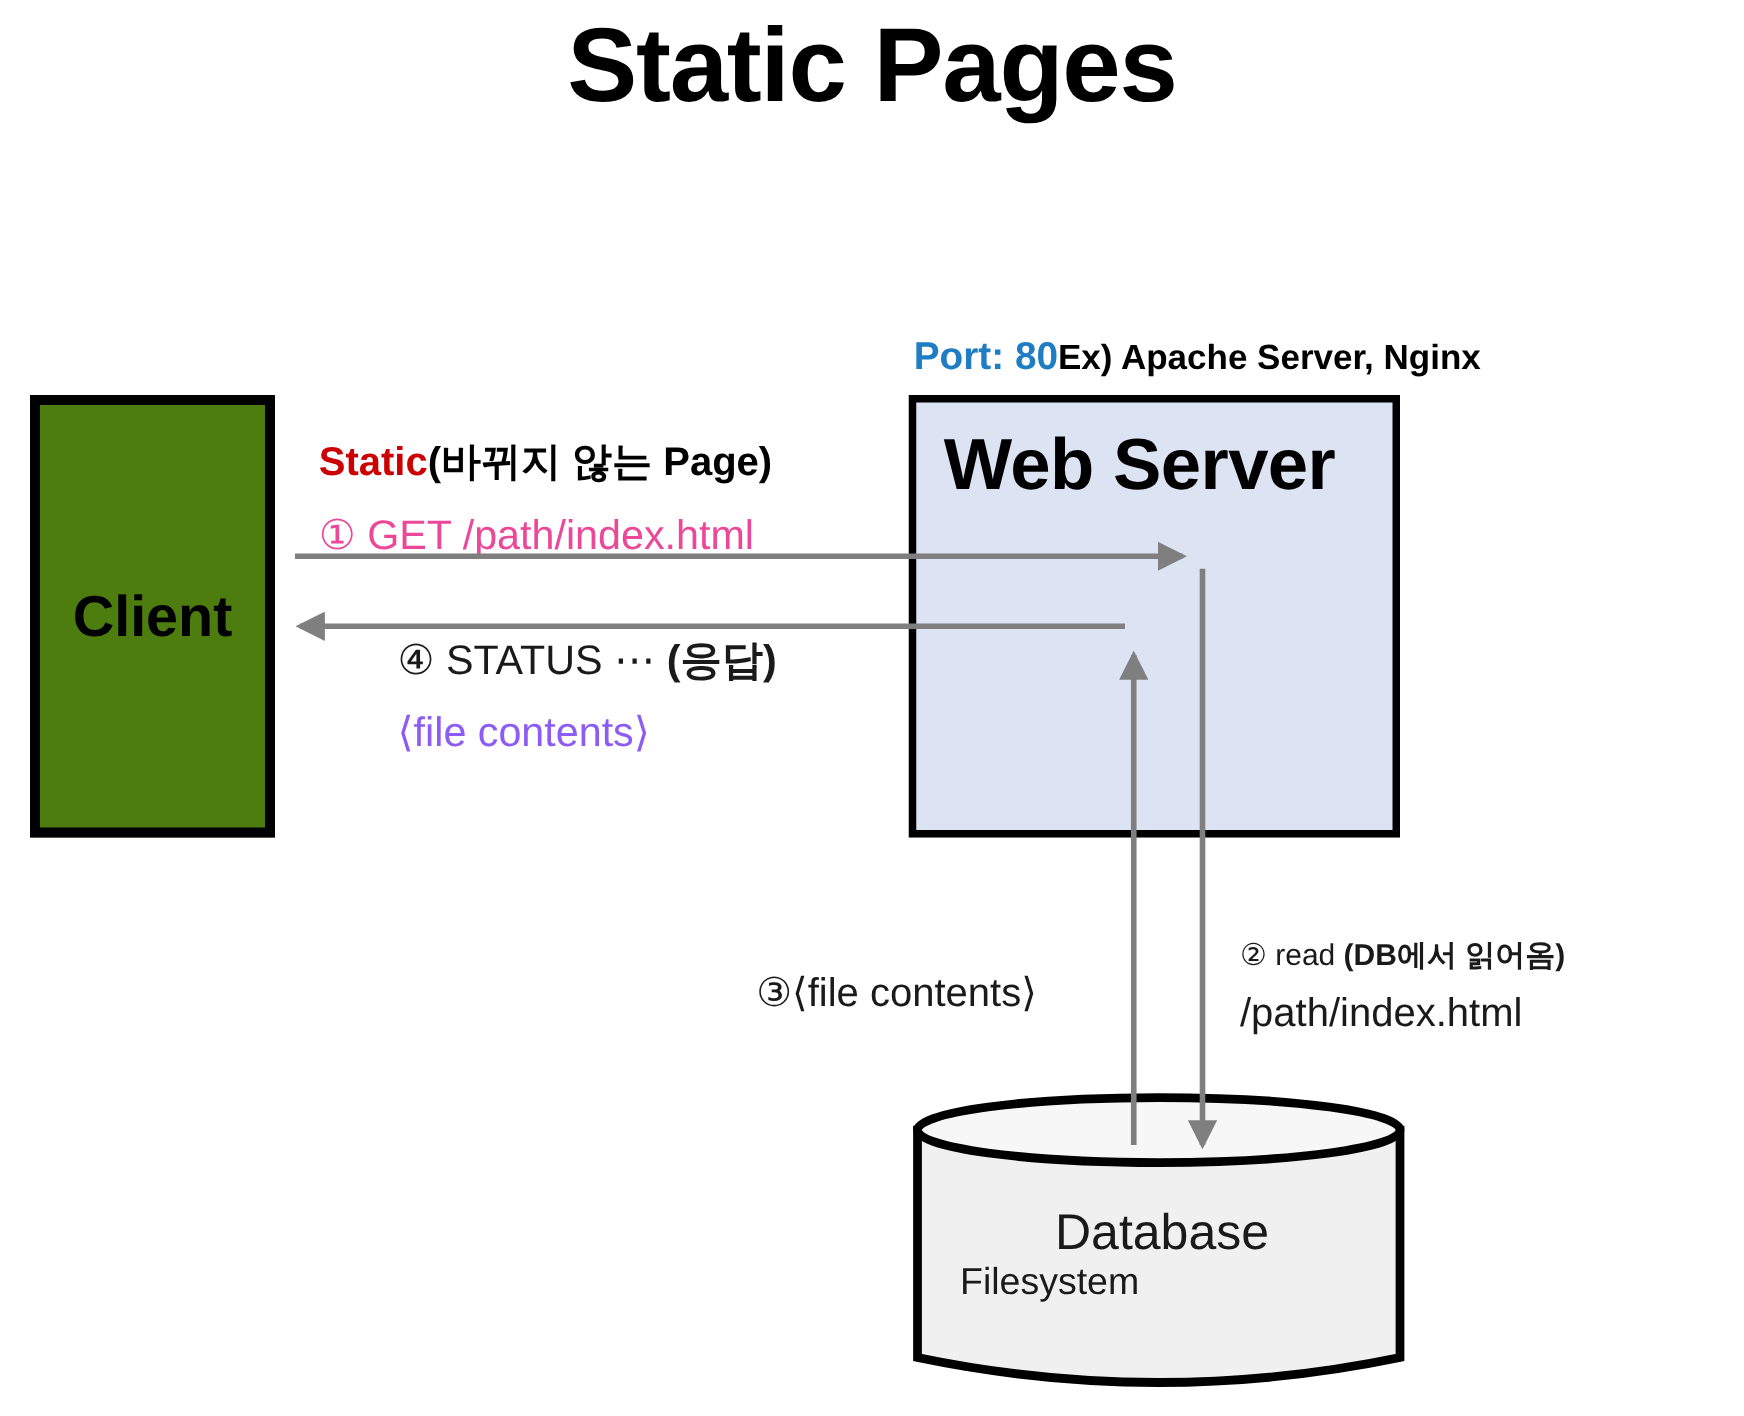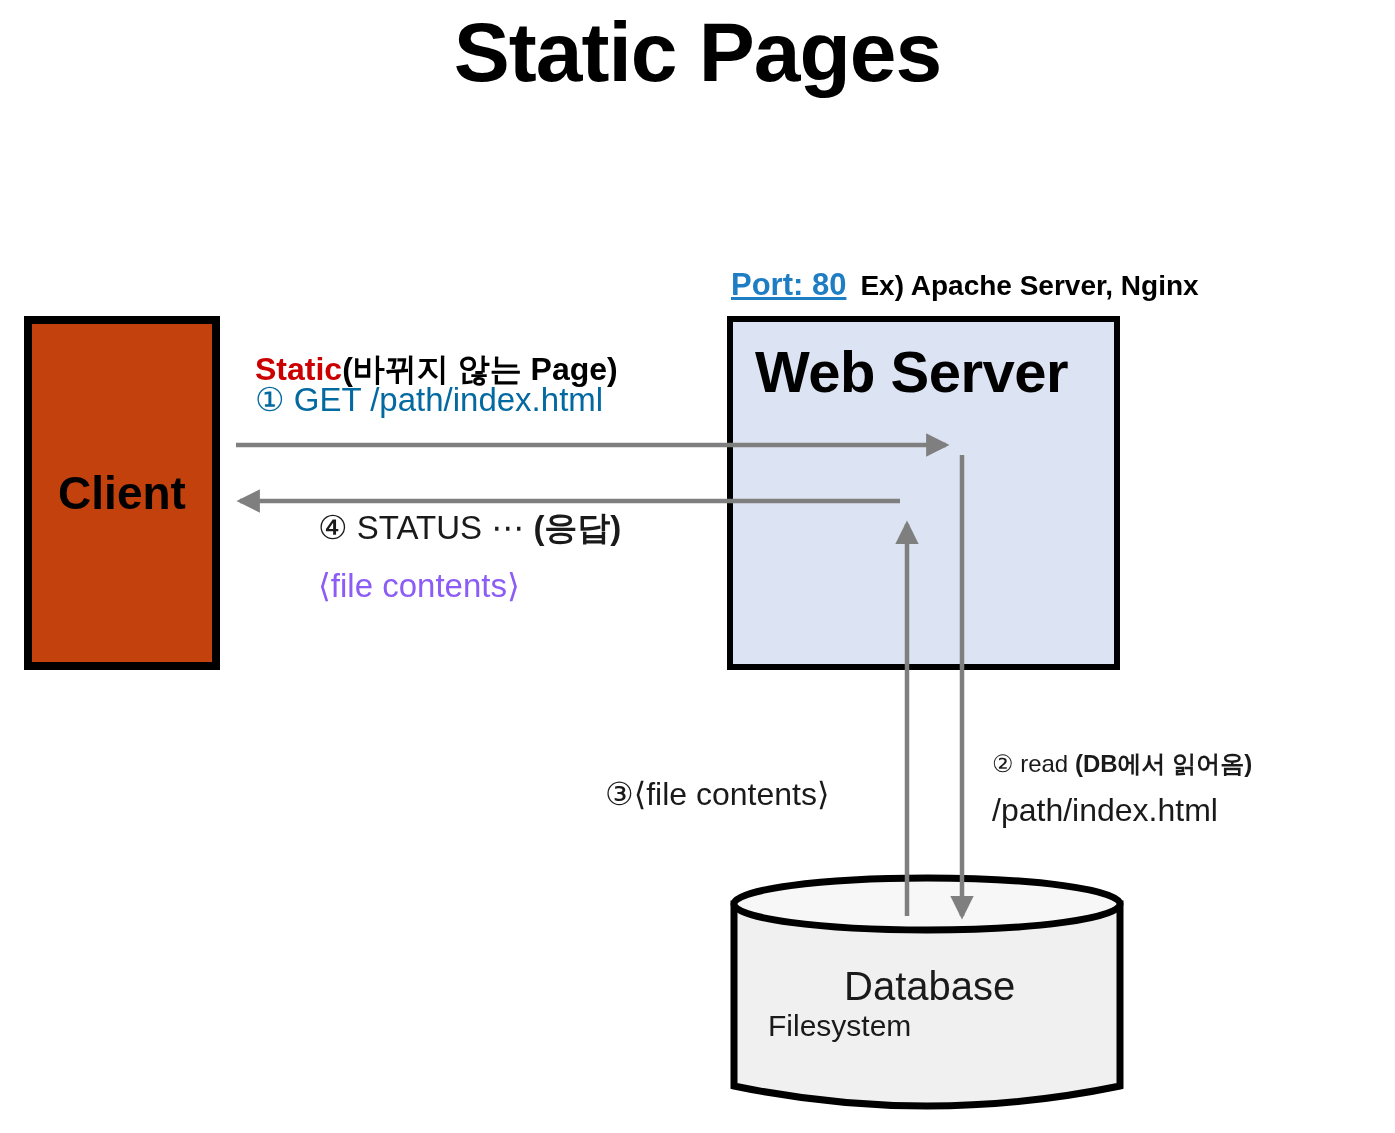--- a/index.html
+++ b/index.html
@@ -32,21 +32,21 @@
     line-height: 1.05;
     color: #000000;
   }
 
   
   #client-box {
     left: 24px;
     top: 316px;
     width: 196px;
     height: 354px;
-    background: #c2410c;
+    background: #4d7c0f;
     border: 8px solid #000000;
     box-sizing: border-box;
     display: flex;
     align-items: center;
     justify-content: center;
   }
   #client-label {
     font-size: 46px;
     font-weight: bold;
     color: #000000;
@@ -71,40 +71,40 @@
   }
 
   
   #port-line {
     left: 731px;
     top: 267px;
     font-size: 31px;
     font-weight: bold;
     white-space: nowrap;
   }
-  #port-label { color: #1F7DC4; text-decoration: underline; }
-  #example-label { color: #000000; font-size: 28px; margin-left: 14px; }
+  #port-label { color: #1F7DC4; }
+  #example-label { color: #000000; font-size: 28px; margin-left: 0; }
 
   
   #static-line {
     left: 255px;
     top: 348px;
     font-size: 32px;
     font-weight: bold;
     white-space: nowrap;
   }
   #static-word { color: #CC0000; }
   #static-note  { color: #000000; }
 
   #request-line {
     left: 255px;
-    top: 380px;
+    top: 408px;
     font-size: 33px;
     font-weight: 300;
-    color: #0369a1;
+    color: #ec4899;
     white-space: nowrap;
   }
 
   #response-line1 {
     left: 318px;
     top: 506px;
     font-size: 33px;
     font-weight: 300;
     color: #1a1a1a;
     white-space: nowrap;

